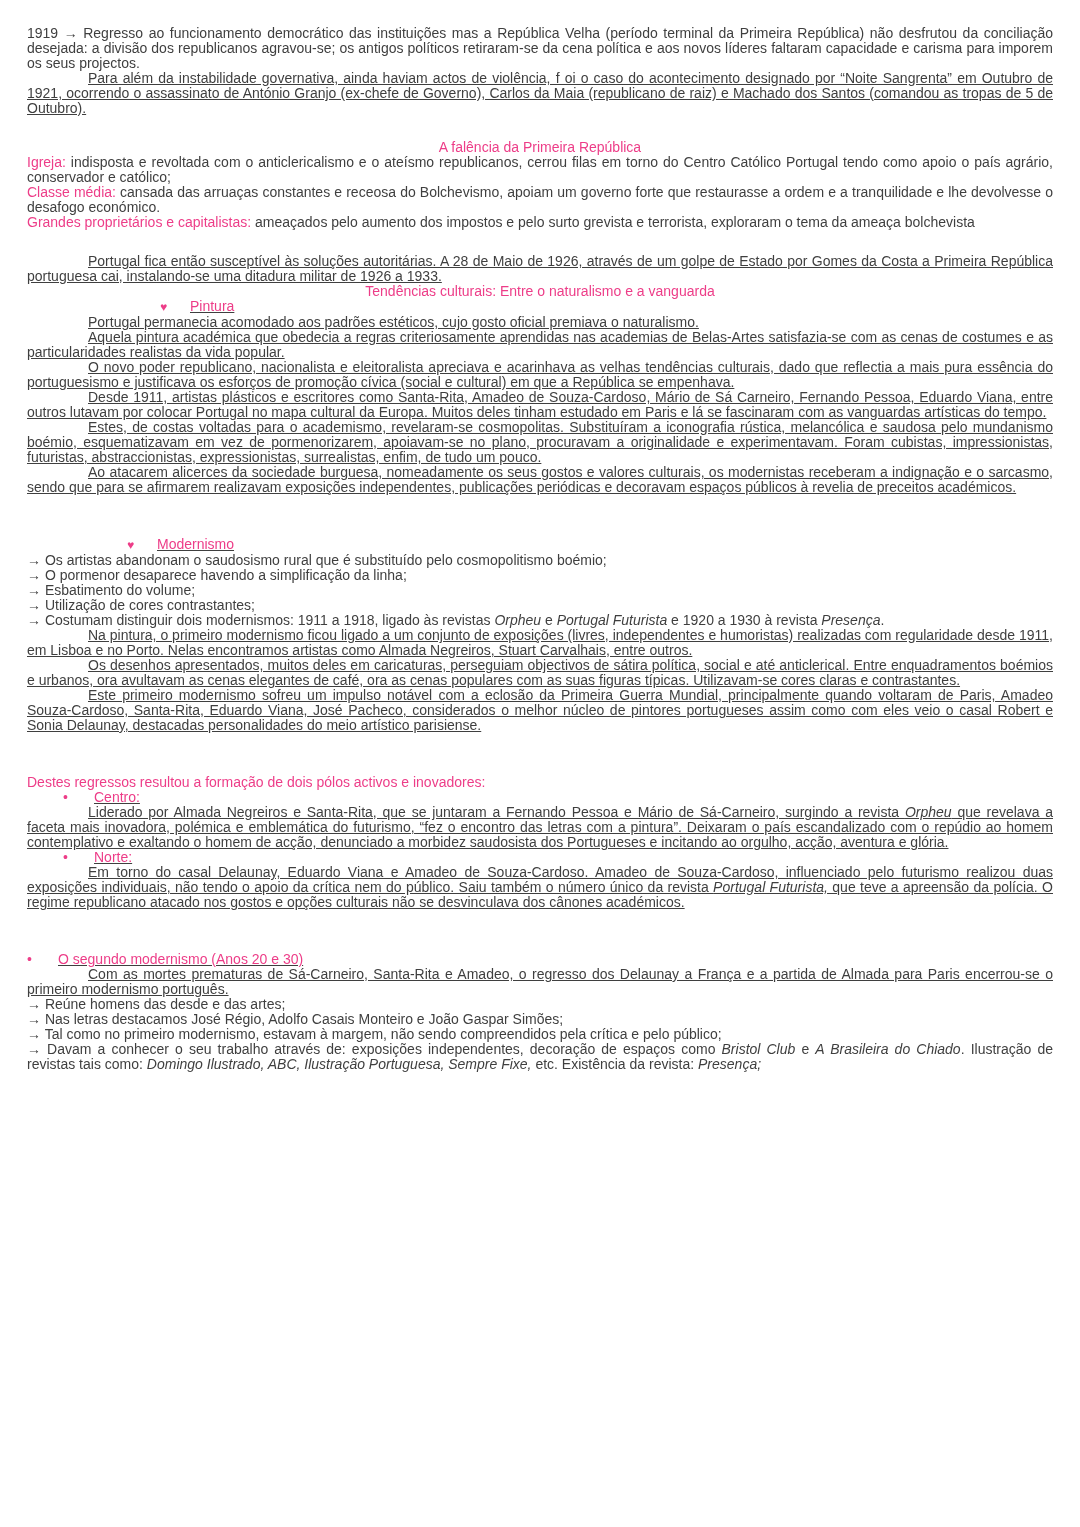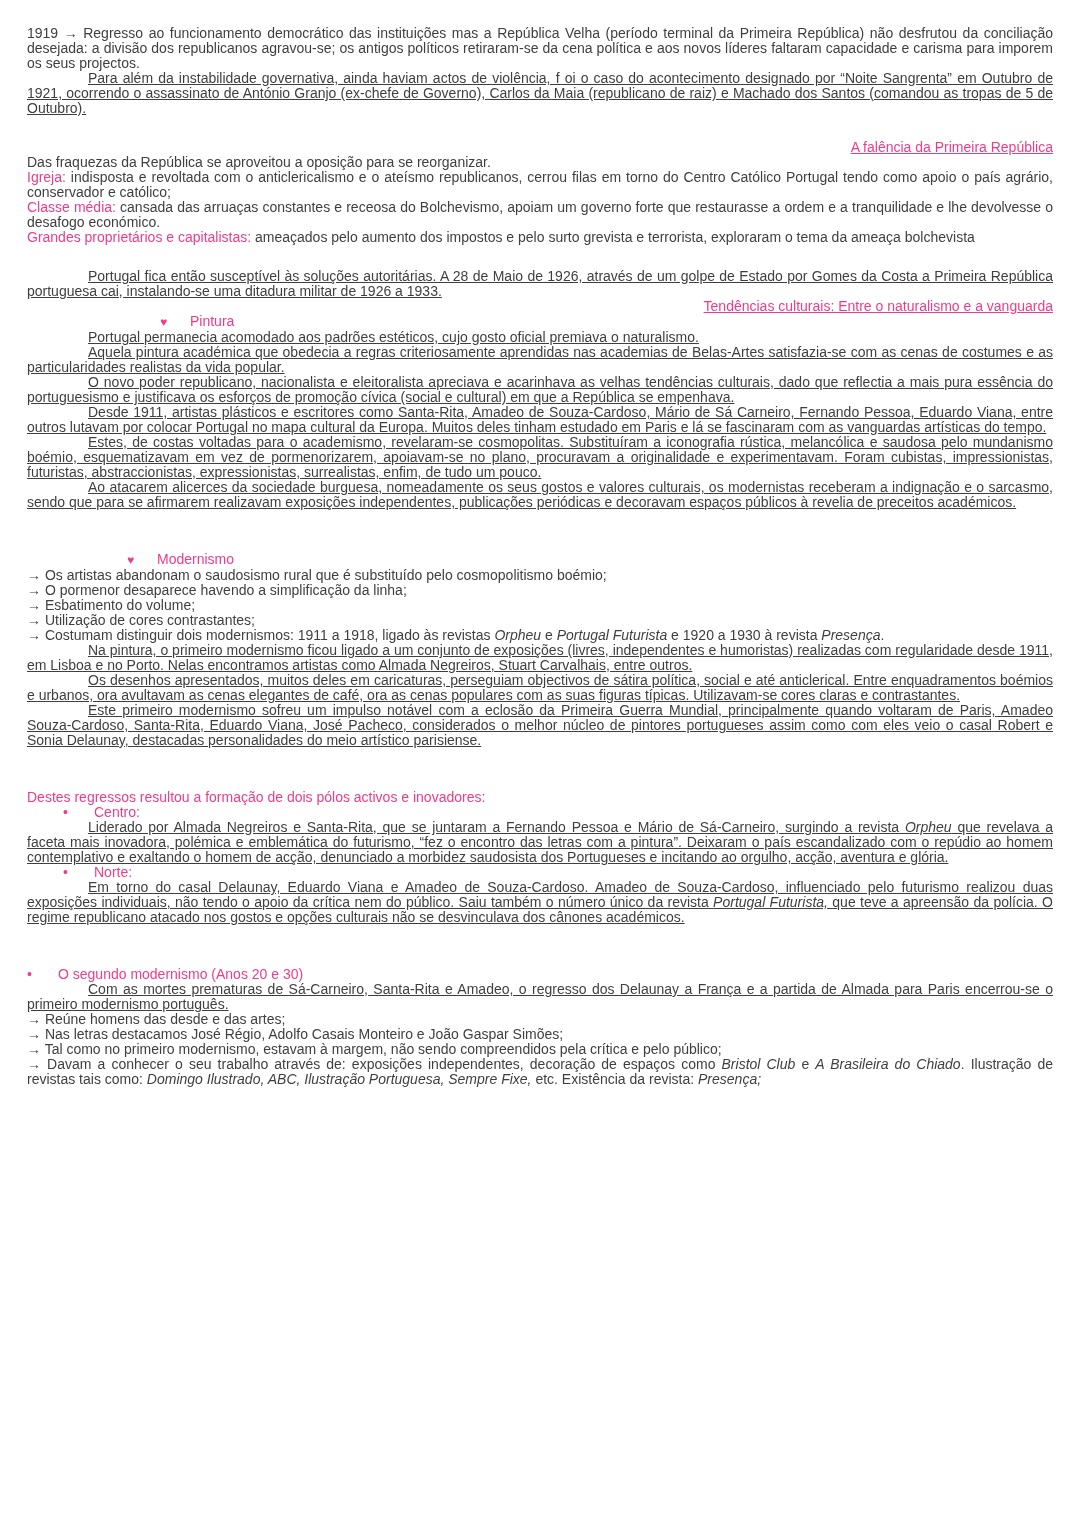--- a/index.html
+++ b/index.html
@@ -18,26 +18,26 @@
     min-height: 1527px;
     padding: 26px 27px 30px 27px;
     color: var(--text);
     font-size: 14px;
     line-height: 21px;
     background: var(--bg);
   }
   p, h2 { font-weight: 400; font-size: 14px; line-height: 15px; }
   .para { text-align: justify; }
   .ind { text-indent: 61px; text-decoration: underline; }
-  .h-right { text-align: right; text-decoration: underline; }
+  .h-right { text-align: center; }
   .pink { color: var(--accent); }
   .it { font-style: italic; }
   .gap-sm { margin-top: 24px; }
   .gap-md { margin-top: 42px; }
-  .bullet-line { white-space: nowrap; }
+  .bullet-line { white-space: nowrap; text-decoration: underline; }
   .heart-deep { padding-left: 133px; }
   .heart-mid { padding-left: 100px; }
   .dot-mid { padding-left: 36px; }
   .heart {
     display: inline-block;
     width: 30px;
     color: var(--accent);
     font-size: 12px;
   }
   .dot {
@@ -49,21 +49,20 @@
 </style>
 </head>
 <body>
 
 <div class="page">
 
   <p class="para">1919 → Regresso ao funcionamento democrático das instituições mas a República Velha (período terminal da Primeira República) não desfrutou da conciliação desejada: a divisão dos republicanos agravou-se; os antigos políticos retiraram-se da cena política e aos novos líderes faltaram capacidade e carisma para imporem os seus projectos.</p>
   <p class="para ind">Para além da instabilidade governativa, ainda haviam actos de violência, f oi o caso do acontecimento designado por “Noite Sangrenta” em Outubro de 1921, ocorrendo o assassinato de António Granjo (ex-chefe de Governo), Carlos da Maia (republicano de raiz) e Machado dos Santos (comandou as tropas de 5 de Outubro).</p>
 
   <h2 class="h-right pink gap-sm">A falência da Primeira República</h2>
-  <p class="para">Das fraquezas da República se aproveitou a oposição para se reorganizar.</p>
 
   <p class="para"><span class="pink">Igreja:</span><span> indisposta e revoltada com o anticlericalismo e o ateísmo republicanos, cerrou filas em torno do Centro Católico Portugal tendo como apoio o país agrário, conservador e católico;</span></p>
 
   <p class="para"><span class="pink">Classe média:</span><span> cansada das arruaças constantes e receosa do Bolchevismo, apoiam um governo forte que restaurasse a ordem e a tranquilidade e lhe devolvesse o desafogo económico.</span></p>
 
   <p class="para"><span class="pink">Grandes proprietários e capitalistas:</span><span> ameaçados pelo aumento dos impostos e pelo surto grevista e terrorista, exploraram o tema da ameaça bolchevista</span></p>
 
   <p class="para ind gap-sm">Portugal fica então susceptível às soluções autoritárias. A 28 de Maio de 1926, através de um golpe de Estado por Gomes da Costa a Primeira República portuguesa cai, instalando-se uma ditadura militar de 1926 a 1933.</p>
 
   <h2 class="h-right pink">Tendências culturais: Entre o naturalismo e a vanguarda</h2>

